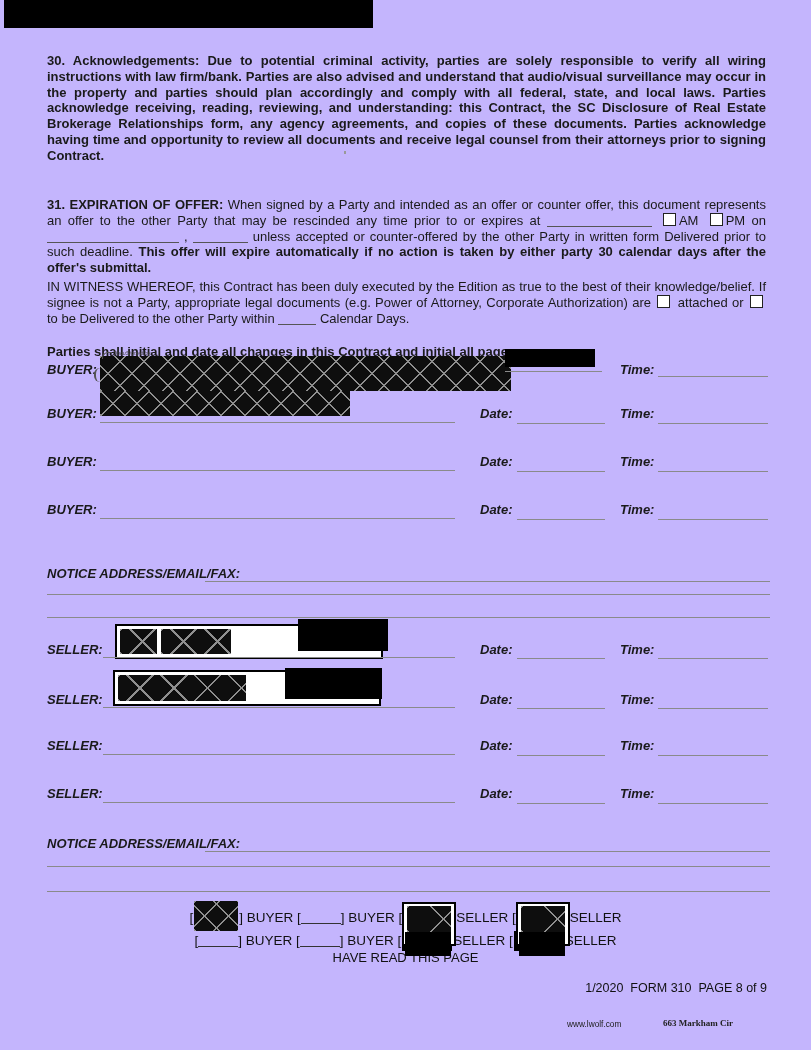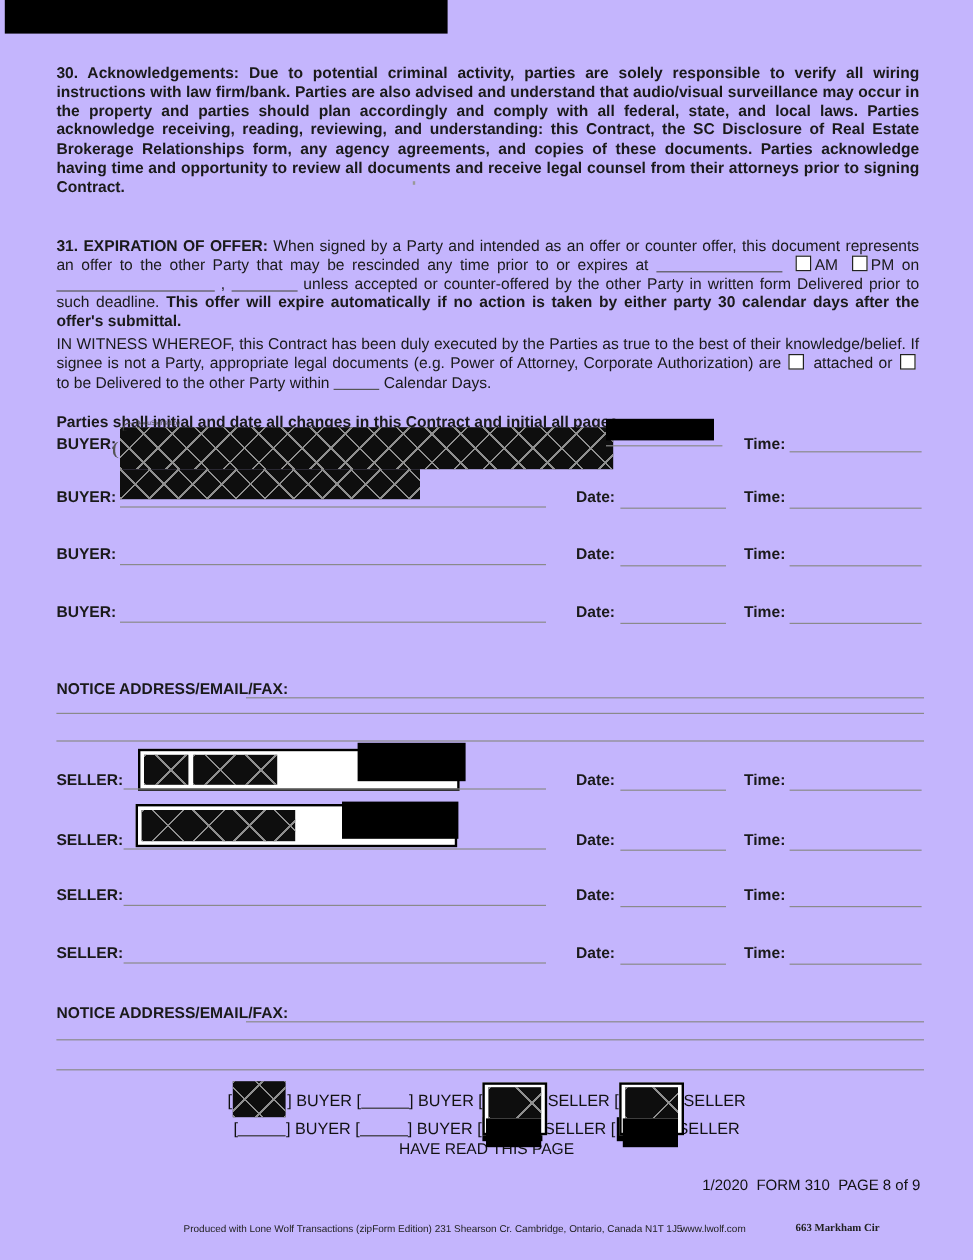--- a/index.html
+++ b/index.html
@@ -2,21 +2,21 @@
 <html><head>
 <meta charset="utf-8">
 <style>
   html,body{margin:0;padding:0;background:#fff;}
   #page{position:relative;width:811px;height:1050px;background:#c4b5fd;overflow:hidden;
         font-family:"Liberation Sans", sans-serif;color:#1a1a1a;}
   .para{position:absolute;left:47px;width:719px;font-size:13px;line-height:15.8px;
         text-align:justify;color:#1a1a1a;}
   .bold{font-weight:bold;}
   .lbl{position:absolute;font-size:13px;font-weight:bold;white-space:nowrap;}
-  .row{position:absolute;left:47px;width:723px;height:26px;}
+  .row{position:absolute;left:47px;width:723px;height:26px;font-style:italic;}
   .ln{position:absolute;height:0;border-bottom:1.4px solid #8a8a8a;}
   .fullln{position:absolute;left:47px;width:723px;height:0;border-bottom:1.4px solid #8a8a8a;}
   .blank{display:inline-block;height:12px;border-bottom:1.2px solid #555;vertical-align:-2px;}
   .cb{display:inline-block;width:11px;height:11px;border:1.2px solid #222;background:#fff;
       vertical-align:-1px;margin:0 3px 0 5px;}
   .redact{position:absolute;background:#000;}
   .xh{background-color:#0e0e0e;
       background-image:
         repeating-linear-gradient(45deg, #8f8f8f 0px, #8f8f8f 1.5px, transparent 1.5px, transparent 17px),
         repeating-linear-gradient(135deg, #8f8f8f 0px, #8f8f8f 1.5px, transparent 1.5px, transparent 17px);}
@@ -69,21 +69,21 @@
     <span class="cb"></span><span>PM</span>
     <span>on</span>
     <span class="blank" style="width:132px;"></span>
     <span>,</span>
     <span class="blank" style="width:55px;"></span>
     <span>unless accepted or counter-offered by the other Party in written form Delivered prior to such deadline.</span>
     <span class="bold">This offer will expire automatically if no action is taken by either party 30 calendar days after the offer's submittal.</span>
   </p>
 
   <p class="para" style="top:266px;">
-    <span>IN WITNESS WHEREOF, this Contract has been duly executed by the Parties as true to the best of their knowledge/belief. If signee is not a Party, appropriate legal documents (e.g. Power of Attorney, Corporate Authorization) are</span>
+    <span>IN WITNESS WHEREOF, this Contract has been duly executed by the Edition as true to the best of their knowledge/belief. If signee is not a Party, appropriate legal documents (e.g. Power of Attorney, Corporate Authorization) are</span>
     <span class="cb" style="margin-left:2px;"></span>
     <span>attached or</span>
     <span class="cb" style="margin-left:2px;"></span>
     <span>to be Delivered to the other Party within</span>
     <span class="blank" style="width:38px;"></span>
     <span>Calendar Days.</span>
   </p>
 
   <p class="para bold" style="top:331px;text-align:left;">Parties shall initial and date all changes in this Contract and initial all pages.</p>
 
@@ -186,17 +186,16 @@
   <div class="fullln" style="top:866px;"></div>
   <div class="fullln" style="top:891px;"></div>
 
   <div class="initials-wrap">
     <div class="irow" style="height:30px;line-height:30px;"><span>[</span><span class="init-xh redact xh"></span><span>] BUYER [</span><span class="init-blank"></span><span>] BUYER [</span><span class="init-box"><span class="fill redact xh-xl xh"></span><span class="bar"></span></span><span>SELLER [</span><span class="init-box"><span class="fill redact xh-xl xh"></span><span class="bar"></span></span><span>SELLER</span></div>
     <div class="irow"><span>[</span><span class="init-blank"></span><span>] BUYER [</span><span class="init-blank"></span><span>] BUYER [</span><span class="init-rect"></span><span>SELLER [</span><span class="init-rect"></span><span>SELLER</span></div>
     <div class="have-read">HAVE READ THIS PAGE</div>
   </div>
 
   <div class="forminfo">1/2020  FORM 310  PAGE 8 of 9</div>
-  <span class="prodline" style="left:153px;">Produced with Lone Wolf Transactions (zipForm Edition) 231 Shearson Cr. Cambridge, Ontario, Canada N1T 1J5</span>
   <span class="prodline" style="left:567px;">www.lwolf.com</span>
   <span class="prodline ref" style="left:663px;top:1018px;">663 Markham Cir</span>
 
 </div>
 
 </body></html>

